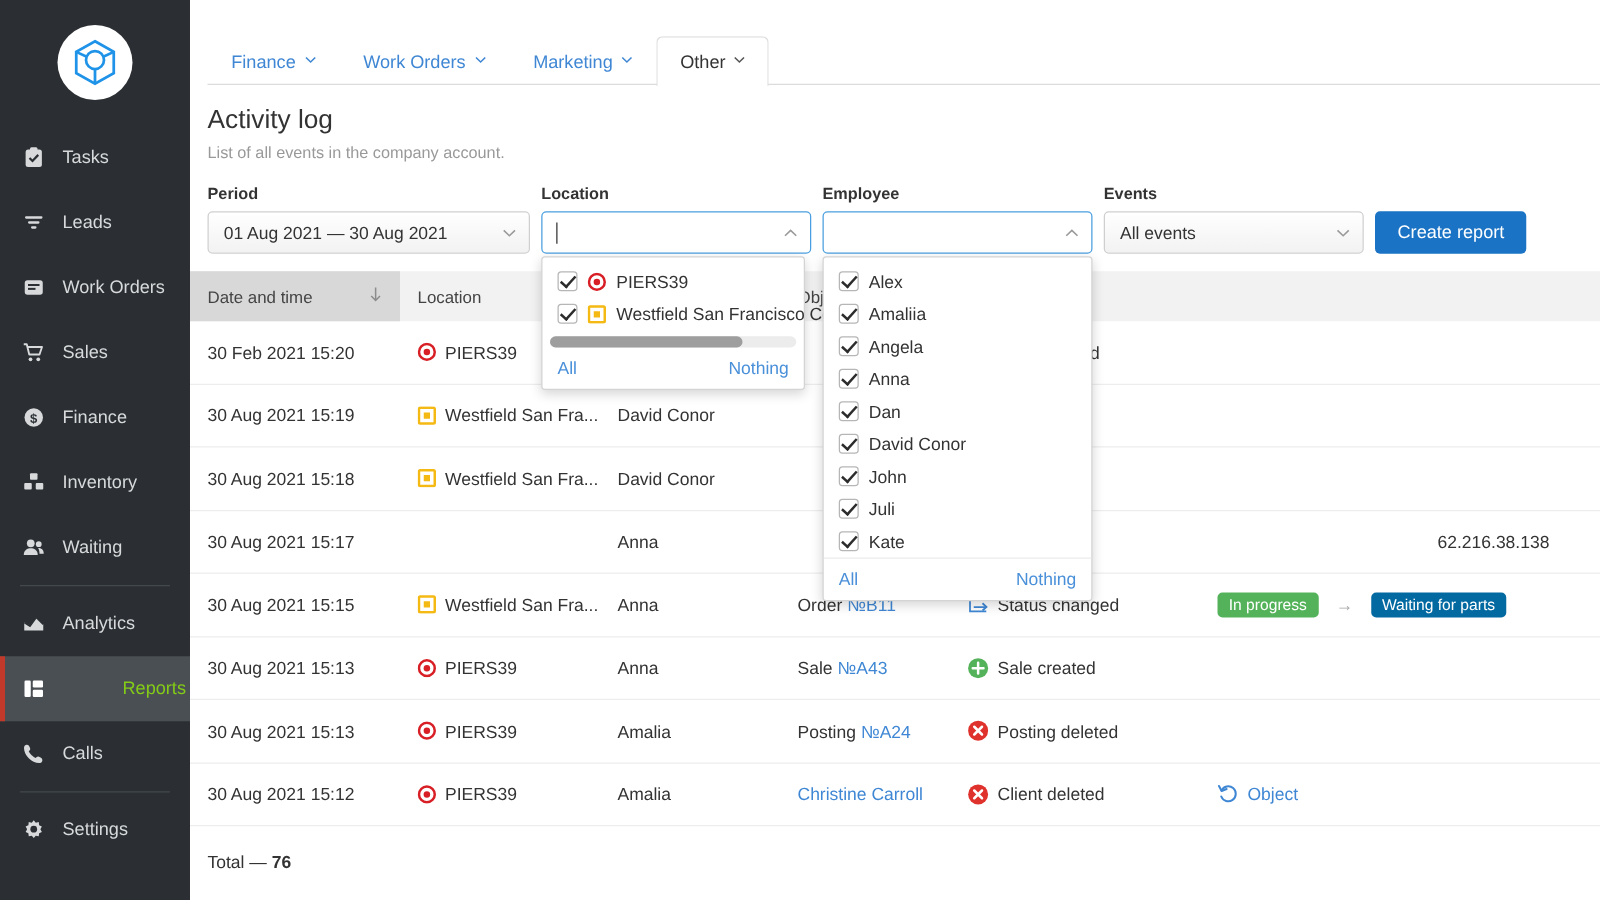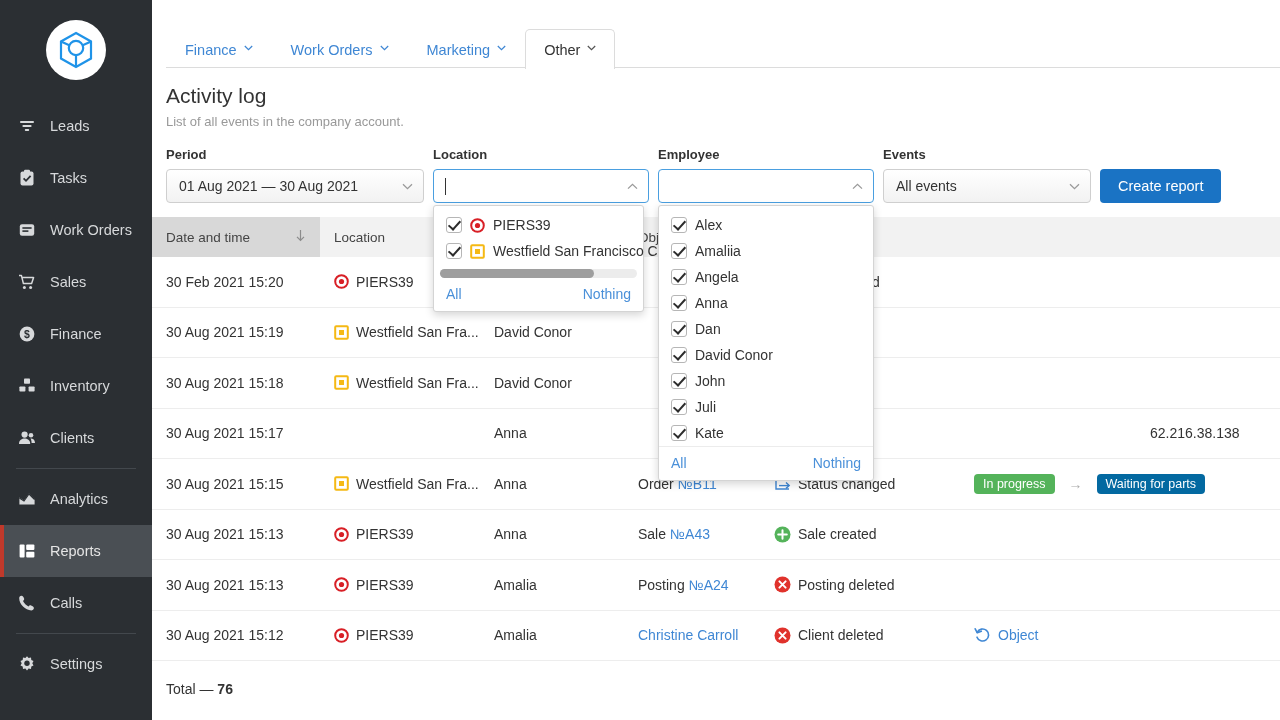--- a/index.html
+++ b/index.html
@@ -18,21 +18,21 @@
   }
   #logo-wrap { height:100px; display:flex; align-items:center; justify-content:center; }
   .logo-circle {
     width:60px; height:60px; border-radius:50%; background:#fff;
     display:flex; align-items:center; justify-content:center;
   }
   .nav-item {
     display:flex; align-items:center; height:52px; padding-left:16px;
     color:#d7d9db; font-size:14.5px; position:relative; cursor:pointer;
   }
-  .nav-item.active { background:#4a4f54; color:#e5e5e5; }
+  .nav-item.active { background:#4a4f54; color:#84cc16;gap:48px; }
   .nav-item.active:before {
     content:""; position:absolute; left:0; top:0; bottom:0; width:4px; background:#c0392b;
   }
   .nav-ico { width:22px; height:22px; margin-right:12px; display:flex; align-items:center; justify-content:center; flex:0 0 22px; }
   .nav-ico svg { display:block; }
   .nav-sep { height:1px; background:#43484d; margin:4px 16px; }
 
   
   #main { position:absolute; left:152px; top:0; right:0; bottom:0; background:#fff; }
 
@@ -140,36 +140,36 @@
         <line x1="21" y1="26.2" x2="21" y2="38" stroke="#1f93e8" stroke-width="2.2"></line>
         <line x1="6" y1="12.5" x2="14.8" y2="16.6" stroke="#1f93e8" stroke-width="2.2"></line>
         <line x1="36" y1="12.5" x2="27.2" y2="16.6" stroke="#1f93e8" stroke-width="2.2"></line>
       </svg>
     </div>
   </div>
   <div id="nav-items">
       <div class="nav-item">
         <span class="nav-ico">
           <svg width="18" height="18" viewBox="0 0 18 18">
+            <rect x="2.5" y="2.5" width="13" height="14" rx="2" fill="#d7d9db"></rect>
+            <rect x="6" y="0.8" width="6" height="3.4" rx="1.2" fill="#d7d9db"></rect>
+            <path d="M5.6 9.4 L8 11.8 L12.6 6.9" fill="none" stroke="#2b2f33" stroke-width="1.8"></path>
+          </svg>
+        </span>
+        <span>Tasks</span>
+      </div>
+      <div class="nav-item">
+        <span class="nav-ico">
+          <svg width="18" height="18" viewBox="0 0 18 18">
             <rect x="2" y="4" width="14" height="1.9" rx="0.9" fill="#d7d9db"></rect>
             <rect x="4.4" y="8" width="9.2" height="1.9" rx="0.9" fill="#d7d9db"></rect>
             <rect x="6.8" y="12" width="4.4" height="1.9" rx="0.9" fill="#d7d9db"></rect>
           </svg>
         </span>
         <span>Leads</span>
-      </div>
-      <div class="nav-item">
-        <span class="nav-ico">
-          <svg width="18" height="18" viewBox="0 0 18 18">
-            <rect x="2.5" y="2.5" width="13" height="14" rx="2" fill="#d7d9db"></rect>
-            <rect x="6" y="0.8" width="6" height="3.4" rx="1.2" fill="#d7d9db"></rect>
-            <path d="M5.6 9.4 L8 11.8 L12.6 6.9" fill="none" stroke="#2b2f33" stroke-width="1.8"></path>
-          </svg>
-        </span>
-        <span>Tasks</span>
       </div>
       <div class="nav-item">
         <span class="nav-ico">
           <svg width="18" height="18" viewBox="0 0 18 18">
             <rect x="1.8" y="3.2" width="14.4" height="11.6" rx="2.2" fill="#d7d9db"></rect>
             <rect x="4.4" y="6.2" width="9.2" height="1.6" fill="#2b2f33"></rect>
             <rect x="4.4" y="9.3" width="6" height="1.6" fill="#2b2f33"></rect>
           </svg>
         </span>
         <span>Work Orders</span>
@@ -205,21 +205,21 @@
       </div>
       <div class="nav-item">
         <span class="nav-ico">
           <svg width="18" height="18" viewBox="0 0 18 18">
             <circle cx="6.6" cy="5.6" r="3.1" fill="#d7d9db"></circle>
             <circle cx="13" cy="6.3" r="2.3" fill="#d7d9db"></circle>
             <path d="M1 15 C1 11 4 9.6 6.6 9.6 C9.2 9.6 12.2 11 12.2 15 Z" fill="#d7d9db"></path>
             <path d="M12.4 9.4 C15 9.4 17 10.6 17 14 H13.6 C13.6 12 13.2 10.4 12.4 9.4 Z" fill="#d7d9db"></path>
           </svg>
         </span>
-        <span>Clients</span>
+        <span>Waiting</span>
       </div>
       <div class="nav-sep"></div>
       <div class="nav-item">
         <span class="nav-ico">
           <svg width="18" height="18" viewBox="0 0 18 18">
             <path d="M1.4 14.4 V7.6 L6 10.6 L11 3.6 L16.6 9.2 V14.4 Z" fill="#d7d9db"></path>
             <path d="M1.4 8 L6 11 L11 4 L16.6 9.6" fill="none" stroke="#2b2f33" stroke-width="1.2"></path>
           </svg>
         </span>
         <span>Analytics</span>

